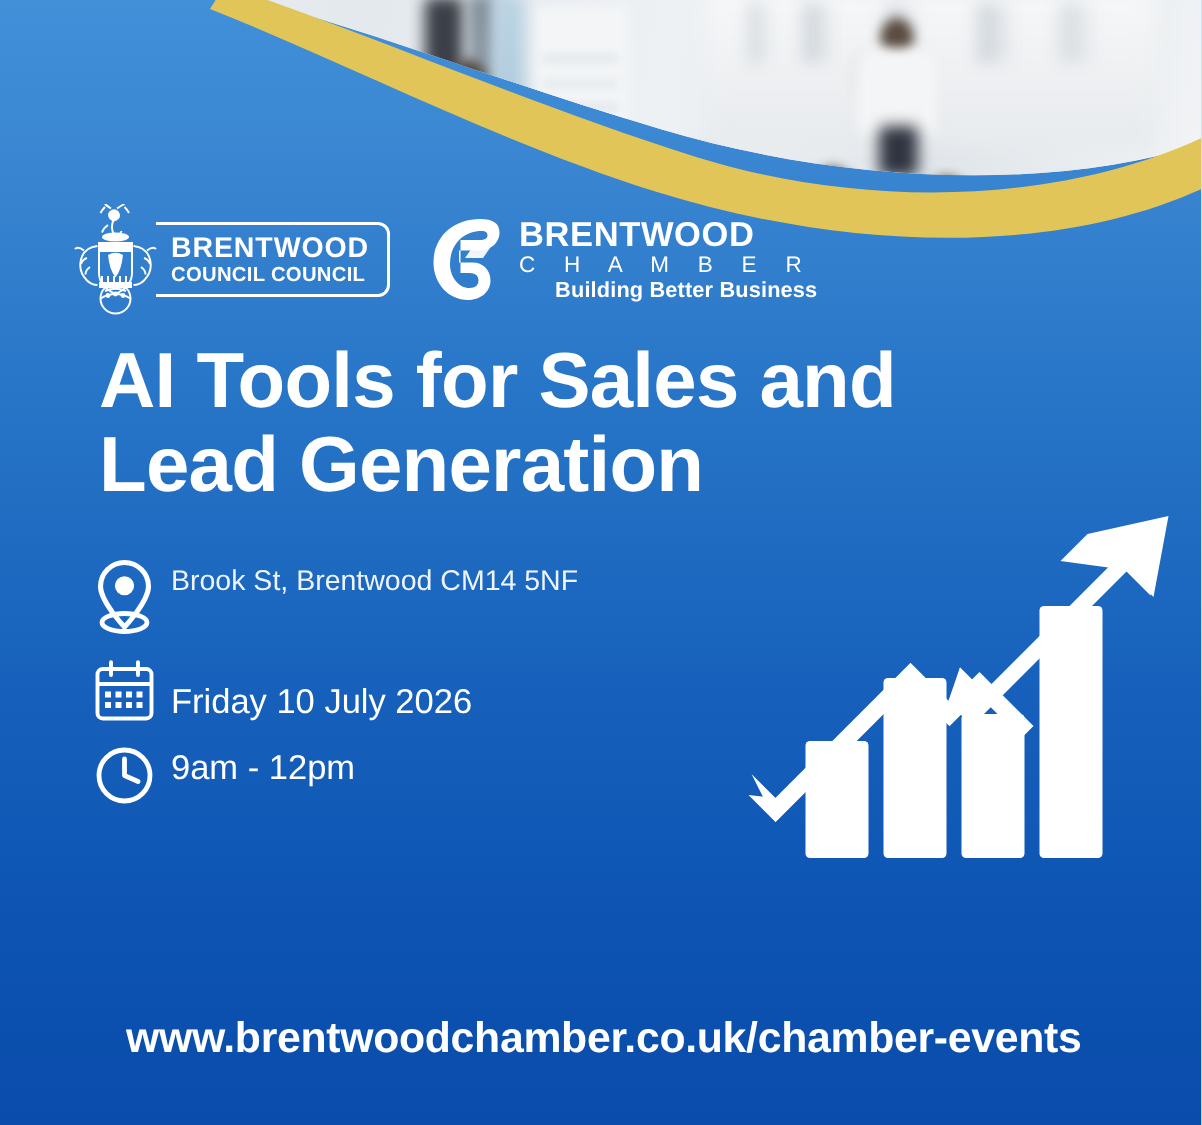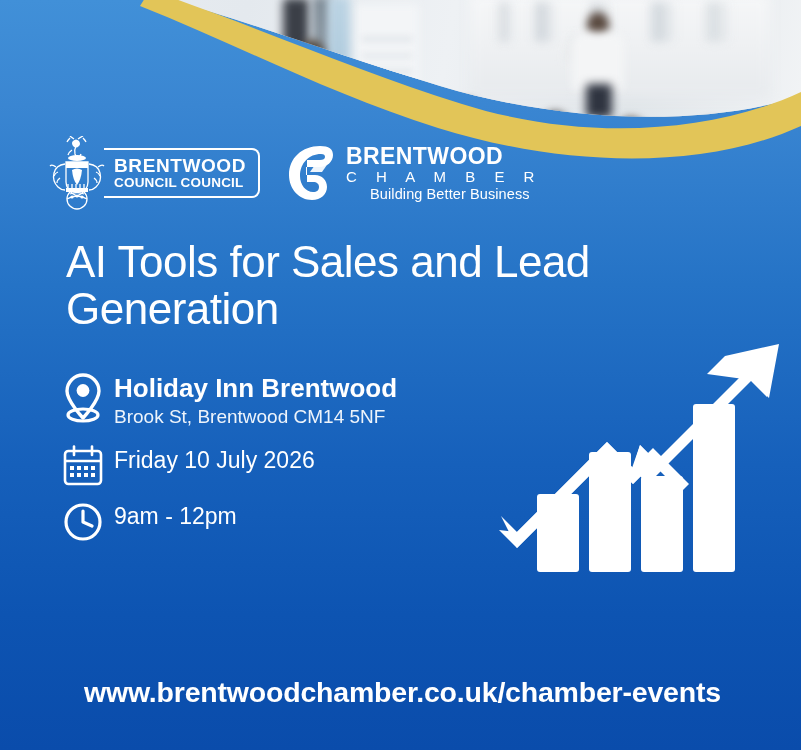--- a/index.html
+++ b/index.html
@@ -132,38 +132,38 @@
     color:#fff; font-weight:bold; font-size:19px; letter-spacing:.6px; line-height:1.05;
   }
   .council-l2 {
     color:#fff; font-weight:bold; font-size:13.5px; letter-spacing:.2px; line-height:1.1;
   }
   .chamber-logo { display:flex; align-items:center; gap:6px; }
   .chamber-mark { width:54px; height:58px; display:block; }
   .chamber-text { line-height:1; }
   .ch-l1 { color:#fff; font-weight:bold; font-size:23px; letter-spacing:.4px; }
   .ch-l2 { color:#fff; font-weight:normal; font-size:15px; letter-spacing:7.5px; margin-top:1px; }
-  .ch-l3 { color:#fff; font-weight:normal; font-size:14.5px; margin-top:3px; letter-spacing:.1px;padding-left:24px; }
+  .ch-l3 { color:#fff; font-weight:bold; font-size:14.5px; margin-top:3px; letter-spacing:.1px;padding-left:24px; }
 
   
   .title {
-    position:absolute; left:66px; top:238px; width:660px;
-    color:#ffffff; font-weight:normal; font-size:44px; line-height:1.07;
+    position:absolute; left:66px; top:227px; width:660px;
+    color:#ffffff; font-weight:bold; font-size:52px; line-height:1.07;
     letter-spacing:-.5px;
   }
 
   
   .details { position:absolute; left:62px; top:372px; width:430px; }
   .row { display:flex; align-items:flex-start; margin-bottom:16px; }
   .row-icon { width:52px; flex:0 0 52px; display:flex; justify-content:flex-start; }
   .row-text { padding-top:2px; }
   .venue-name { color:#fff; font-weight:bold; font-size:26px; line-height:1.12; }
   .venue-addr { color:#eef4fb; font-size:19px; margin-top:3px; line-height:1.2; }
   .row-line { color:#fff; font-size:23px; line-height:1.2; }
-  .row-date { margin-bottom:14px; }
+  .row-date { margin-bottom:14px;align-items:flex-end; }
 
   
   .pricing {
     position:absolute; left:66px; top:596px;
     color:#ffffff; font-weight:bold; font-size:23px; line-height:1.32;
   }
   .url {
     position:absolute; left:84px; top:676px;
     color:#ffffff; font-weight:bold; font-size:28.5px; letter-spacing:-.2px;
   }
@@ -313,21 +313,20 @@
 
     <div class="row">
       <div class="row-icon">
         <svg width="42" height="52" viewBox="0 0 42 52">
           <path d="M21 3 C12.2 3 5 10.2 5 19 C5 29 21 46 21 46 C21 46 37 29 37 19 C37 10.2 29.8 3 21 3 Z" fill="none" stroke="#ffffff" stroke-width="3.4" stroke-linejoin="round"></path>
           <circle cx="21" cy="18.5" r="6.4" fill="#ffffff"></circle>
           <ellipse cx="21" cy="43" rx="15" ry="6" fill="none" stroke="#ffffff" stroke-width="3.2"></ellipse>
         </svg>
       </div>
       <div class="row-text">
-        <div class="venue-name">Holiday Inn Brentwood</div>
         <div class="venue-addr">Brook St, Brentwood CM14 5NF</div>
       </div>
     </div>
 
     <div class="row row-date">
       <div class="row-icon">
         <svg width="42" height="42" viewBox="0 0 42 42">
           <rect x="3" y="6" width="36" height="33" rx="3.5" fill="none" stroke="#ffffff" stroke-width="2.6"></rect>
           <line x1="3" y1="16" x2="39" y2="16" stroke="#ffffff" stroke-width="2.6"></line>
           <line x1="12" y1="1.5" x2="12" y2="10" stroke="#ffffff" stroke-width="2.6" stroke-linecap="round"></line>

